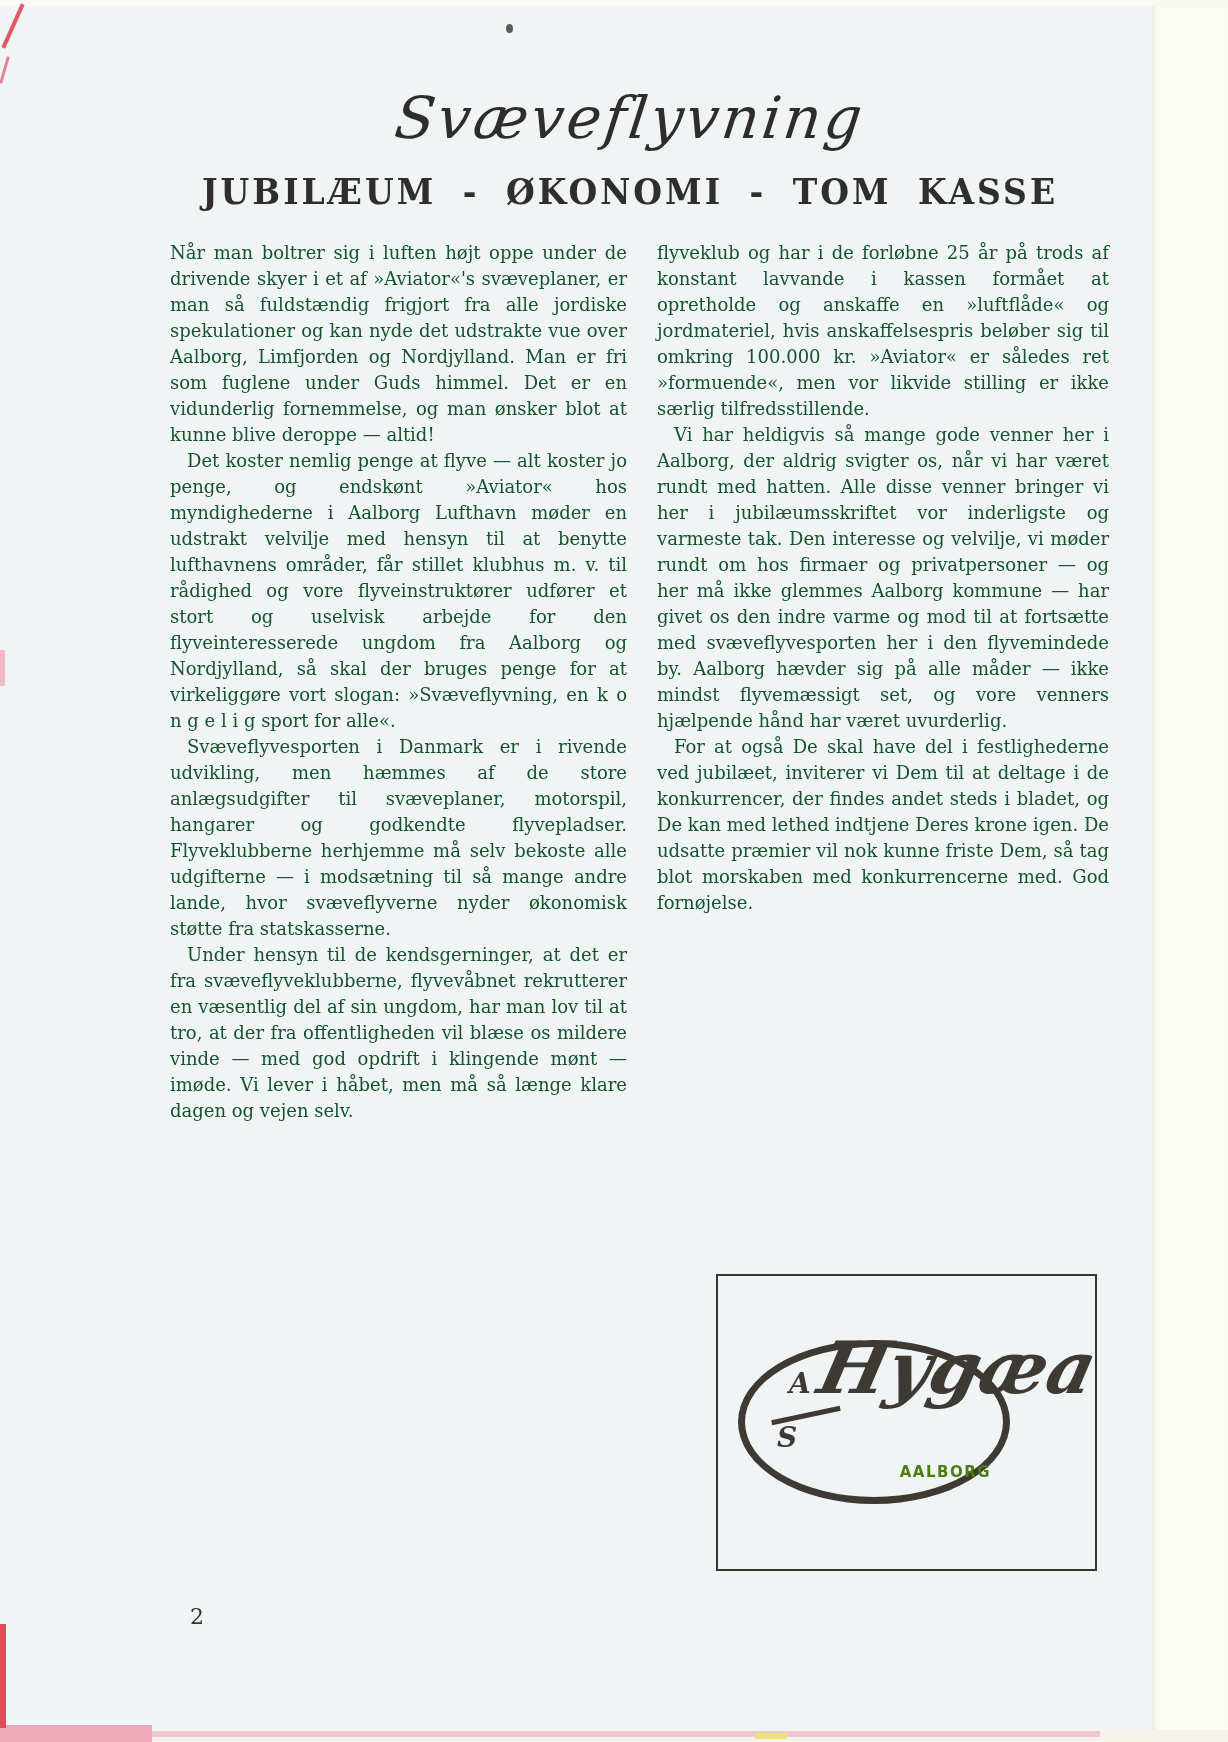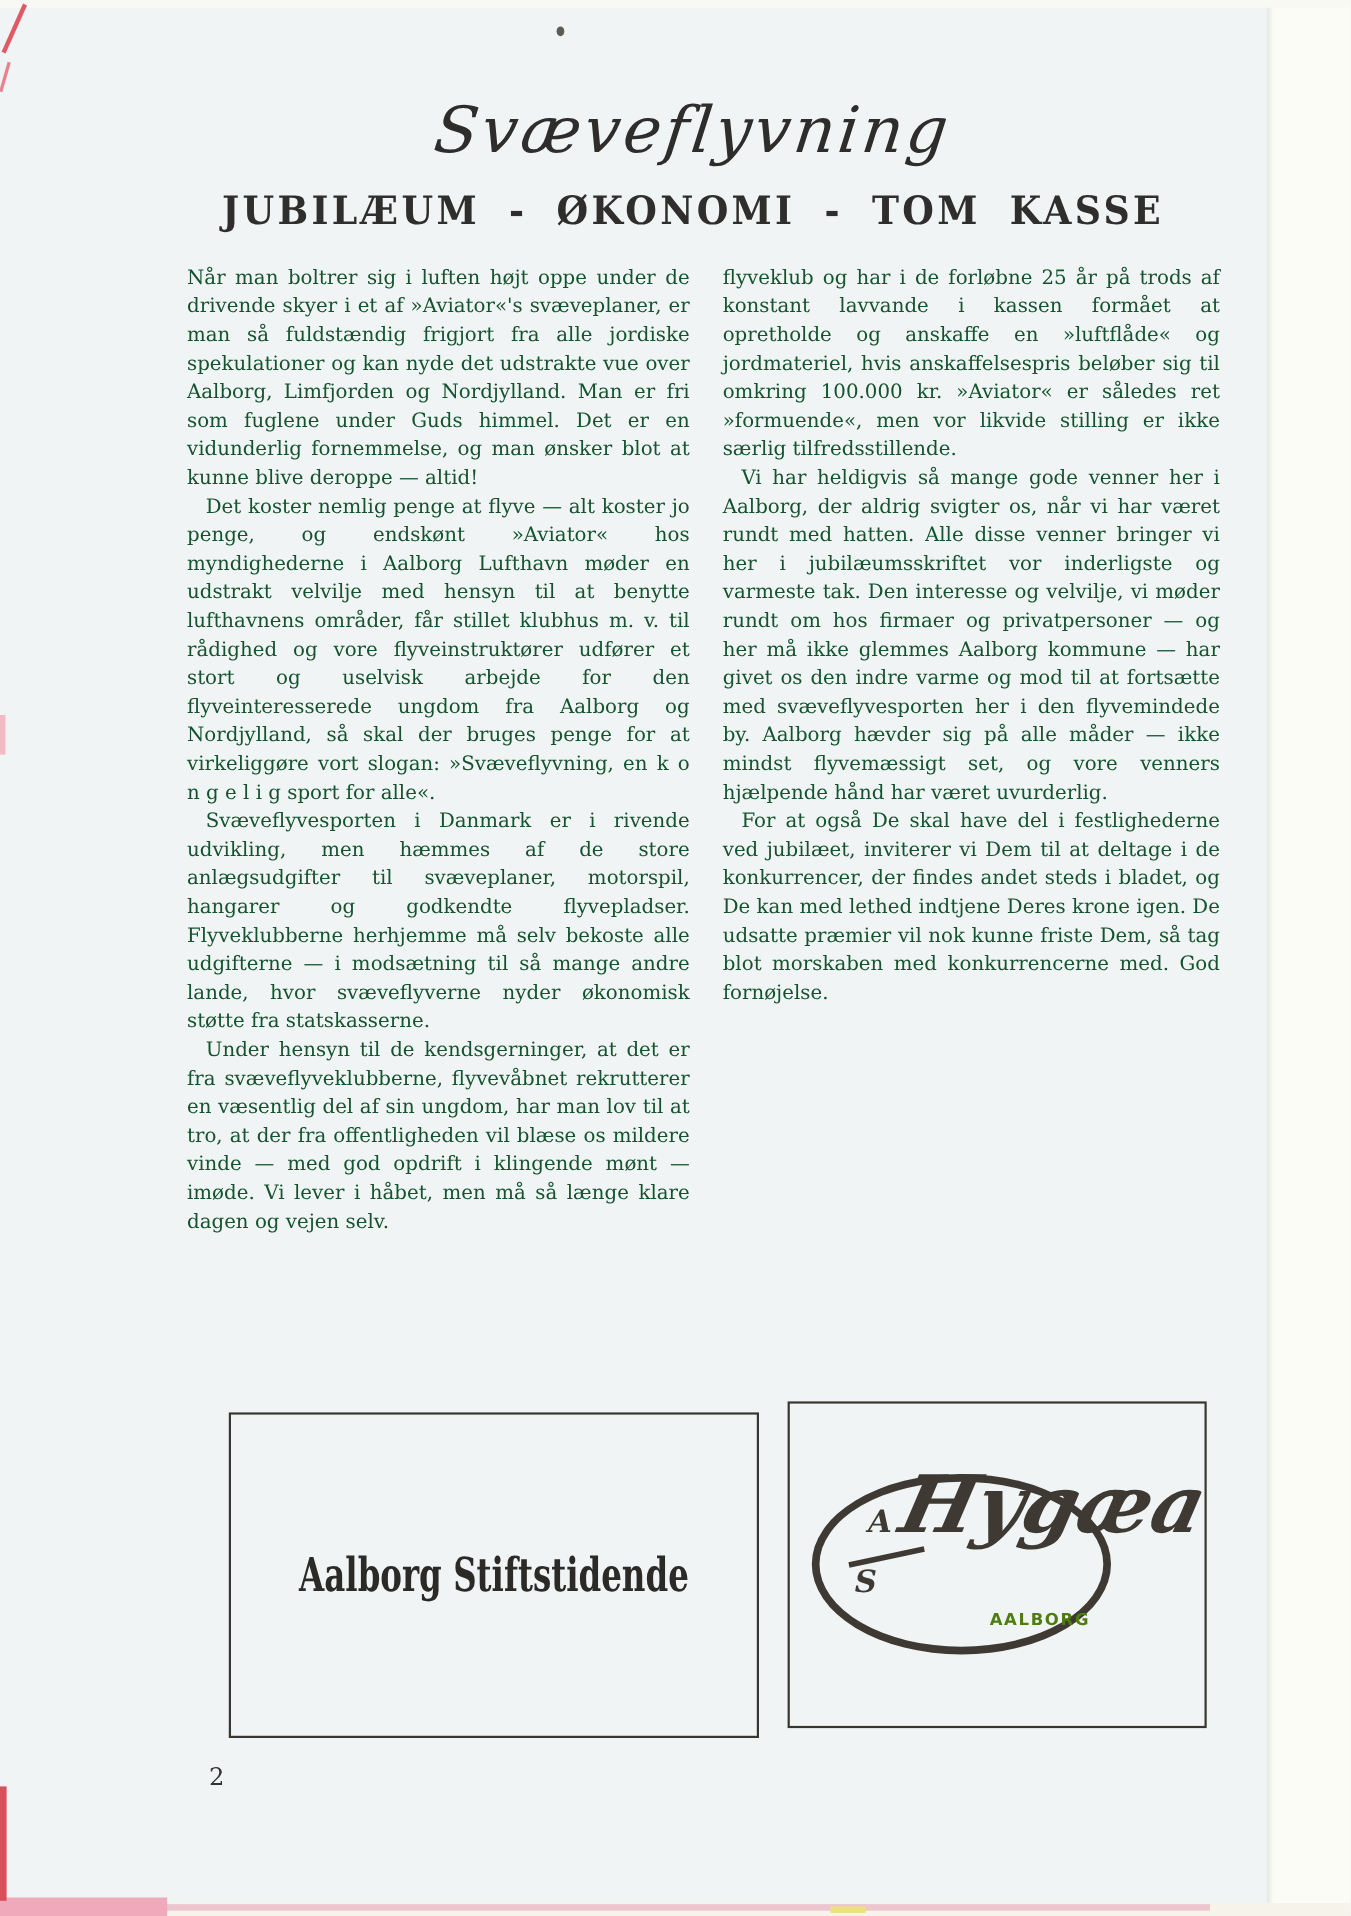--- a/index.html
+++ b/index.html
@@ -102,23 +102,20 @@
     <p class="para">Svæveflyvesporten i Danmark er i rivende udvikling, men hæmmes af de store anlægsudgifter til svæveplaner, motorspil, hangarer og godkendte flyvepladser. Flyveklubberne herhjemme må selv bekoste alle udgifterne — i modsætning til så mange andre lande, hvor svæveflyverne nyder økonomisk støtte fra statskasserne.</p>
     <p class="para">Under hensyn til de kendsgerninger, at det er fra svæveflyveklubberne, flyvevåbnet rekrutterer en væsentlig del af sin ungdom, har man lov til at tro, at der fra offentligheden vil blæse os mildere vinde — med god opdrift i klingende mønt — imøde. Vi lever i håbet, men må så længe klare dagen og vejen selv.</p>
   </div>
 
   <div class="col col-right">
     <p class="para first">flyveklub og har i de forløbne 25 år på trods af konstant lavvande i kassen formået at opretholde og anskaffe en »luftflåde« og jordmateriel, hvis anskaffelsespris beløber sig til omkring 100.000 kr. »Aviator« er således ret »formuende«, men vor likvide stilling er ikke særlig tilfredsstillende.</p>
     <p class="para">Vi har heldigvis så mange gode venner her i Aalborg, der aldrig svigter os, når vi har været rundt med hatten. Alle disse venner bringer vi her i jubilæumsskriftet vor inderligste og varmeste tak. Den interesse og velvilje, vi møder rundt om hos firmaer og privatpersoner — og her må ikke glemmes Aalborg kommune — har givet os den indre varme og mod til at fortsætte med svæveflyvesporten her i den flyvemindede by. Aalborg hævder sig på alle måder — ikke mindst flyvemæssigt set, og vore venners hjælpende hånd har været uvurderlig.</p>
     <p class="para">For at også De skal have del i festlighederne ved jubilæet, inviterer vi Dem til at deltage i de konkurrencer, der findes andet steds i bladet, og De kan med lethed indtjene Deres krone igen. De udsatte præmier vil nok kunne friste Dem, så tag blot morskaben med konkurrencerne med. God fornøjelse.</p>
   </div>
 
-  <div class="ad ad-left">
-    <span class="blackletter">Aalborg Stiftstidende</span>
-  </div>
 
   <div class="ad ad-right">
     <div class="oval">
       <span class="as-a">A</span>
       <div class="as-slash"></div>
       <span class="as-s">S</span>
       <span class="hyg-script">Hygæa</span>
       <span class="hyg-city">AALBORG</span>
     </div>
   </div>

